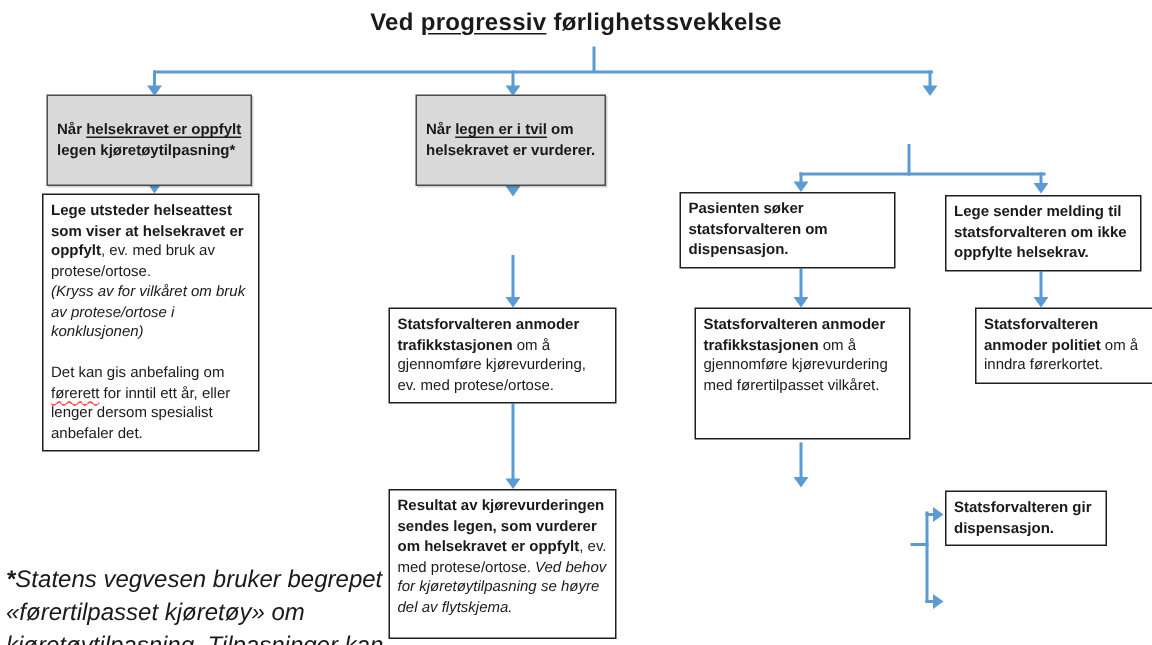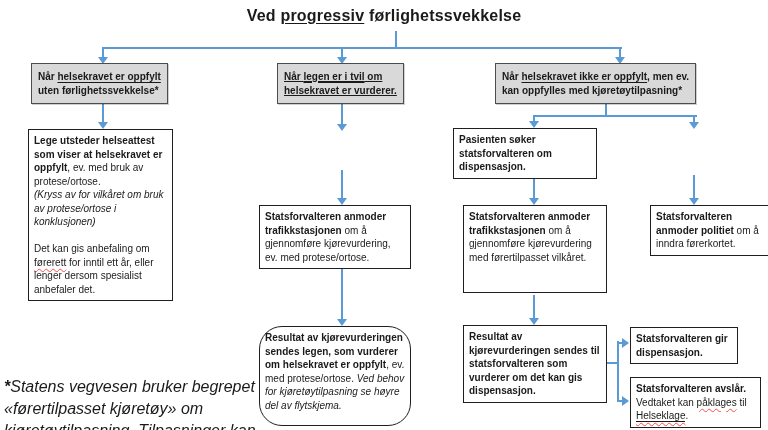--- a/index.html
+++ b/index.html
@@ -28,21 +28,21 @@
   .ah-right{position:absolute;width:0;height:0;z-index:1;
     border-top:5px solid transparent;border-bottom:5px solid transparent;
     border-left:7px solid var(--connector-blue);}
   
   .node{
     position:absolute;z-index:2;background:#ffffff;border:1px solid var(--box-border);
     font-size:10px;line-height:1.35;padding:4px 5px;box-sizing:border-box;
   }
   .node.header{
     background:var(--header-fill);border:1px solid var(--header-border);
-    font-weight:bold;white-space:nowrap;padding:6px 6px;width:auto;
+    font-weight:bold;white-space:nowrap;padding:16px 6px;width:auto;
     box-shadow:1px 1px 0 rgba(0,0,0,.18);
   }
   .footnote{
     position:absolute;z-index:2;font-size:16px;line-height:1.38;font-style:italic;
   }
   
   .seg-b{font-weight:bold;}
   .seg-i{font-style:italic;}
   .seg-u{text-decoration:underline;text-underline-offset:2px;}
   .seg-w{text-decoration:underline wavy var(--squiggle-red);text-decoration-thickness:1px;text-underline-offset:2px;}
@@ -88,32 +88,30 @@
   <div class="vline" style="left:693px;top:175px;height:24px;"></div>
   <div class="ah-down" style="left:689px;top:198px;"></div>
 
   <div class="hline" style="left:607px;top:362px;width:12px;"></div>
   <div class="vline" style="left:617px;top:341px;height:61px;"></div>
   <div class="hline" style="left:617px;top:342px;width:6px;"></div>
   <div class="ah-right" style="left:622px;top:338px;"></div>
   <div class="hline" style="left:617px;top:400px;width:6px;"></div>
   <div class="ah-right" style="left:622px;top:396px;"></div>
 
-  <div class="node header" style="left:31px;top:63px;"><span class="seg-b">Når </span><span class="seg-b seg-u">helsekravet er oppfylt</span><br><span class="seg-b">uten førlighetssvekkelse*</span></div>
-  <div class="node header" style="left:277px;top:63px;text-decoration:underline;"><span class="seg-b">Når </span><span class="seg-b seg-u">legen er i tvil</span><span class="seg-b"> om</span><br><span class="seg-b">helsekravet er vurderer.</span></div>
-  <div class="node header" style="left:495px;top:63px;"><span class="seg-b">Når </span><span class="seg-b seg-u">helsekravet ikke er oppfylt</span><span class="seg-b">, men ev.</span><br><span class="seg-b">kan oppfylles med kjøretøytilpasning*</span></div>
+  <div class="node header" style="left:31px;top:63px;"><span class="seg-b">Når </span><span class="seg-b seg-u">helsekravet er oppfylt</span><br><span class="seg-b">legen kjøretøytilpasning*</span></div>
+  <div class="node header" style="left:277px;top:63px;"><span class="seg-b">Når </span><span class="seg-b seg-u">legen er i tvil</span><span class="seg-b"> om</span><br><span class="seg-b">helsekravet er vurderer.</span></div>
 
   <div class="node" style="left:28px;top:129px;width:145px;min-height:166px;"><span class="seg-b">Lege utsteder helseattest som viser at helsekravet er oppfylt</span><span>, ev. med bruk av protese/ortose.</span><br><span class="seg-i">(Kryss av for vilkåret om bruk av protese/ortose i konklusjonen)</span><br><br><span>Det kan gis anbefaling om </span><span class="seg-w">førerett</span><span> for inntil ett år, eller lenger dersom spesialist anbefaler det.</span></div>
 
   <div class="node" style="left:259px;top:205px;width:152px;min-height:62px;"><span class="seg-b">Statsforvalteren anmoder trafikkstasjonen</span><span> om å gjennomføre kjørevurdering, ev. med protese/ortose.</span></div>
-  <div class="node" style="left:259px;top:326px;width:152px;min-height:100px;border-radius:23px;"><span class="seg-b">Resultat av kjørevurderingen sendes legen, som vurderer om helsekravet er oppfylt</span><span>, ev. med protese/ortose. </span><span class="seg-i">Ved behov for kjøretøytilpasning se høyre del av flytskjema.</span></div>
+  <div class="node" style="left:259px;top:326px;width:152px;min-height:100px;"><span class="seg-b">Resultat av kjørevurderingen sendes legen, som vurderer om helsekravet er oppfylt</span><span>, ev. med protese/ortose. </span><span class="seg-i">Ved behov for kjøretøytilpasning se høyre del av flytskjema.</span></div>
 
   <div class="node" style="left:453px;top:128px;width:144px;min-height:49px;"><span class="seg-b">Pasienten søker statsforvalteren om dispensasjon.</span></div>
   <div class="node" style="left:463px;top:205px;width:144px;min-height:88px;"><span class="seg-b">Statsforvalteren anmoder trafikkstasjonen</span><span> om å gjennomføre kjørevurdering med førertilpasset vilkåret.</span></div>
-  <div class="node" style="left:463px;top:325px;width:144px;min-height:75px;"><span class="seg-b">Resultat av kjørevurderingen sendes til statsforvalteren som vurderer om det kan gis dispensasjon.</span></div>
 
+  <div class="node" style="left:630px;top:130px;width:131px;min-height:45px;"><span class="seg-b">Lege sender melding til statsforvalteren om ikke oppfylte helsekrav.</span></div>
   <div class="node" style="left:650px;top:205px;width:131px;min-height:46px;"><span class="seg-b">Statsforvalteren anmoder politiet</span><span> om å inndra førerkortet.</span></div>
   <div class="node" style="left:630px;top:327px;width:108px;min-height:33px;"><span class="seg-b">Statsforvalteren gir dispensasjon.</span></div>
-  <div class="node" style="left:630px;top:377px;width:131px;min-height:46px;"><span class="seg-b">Statsforvalteren avslår.</span><br><span>Vedtaket kan </span><span class="seg-w">påklages</span><span> til </span><span class="seg-uw">Helseklage</span><span>.</span></div>
 
   <div class="footnote" style="left:4px;top:376px;width:258px;"><span class="seg-b seg-i">*</span><span class="seg-i">Statens vegvesen bruker begrepet «førertilpasset kjøretøy» om kjøretøytilpasning. Tilpasninger kan være f.eks. </span><span class="seg-i seg-w">rattkule</span><span class="seg-i">, automatgir og ombygging av bil.</span></div>
 
 </div>
 
 </body></html>

